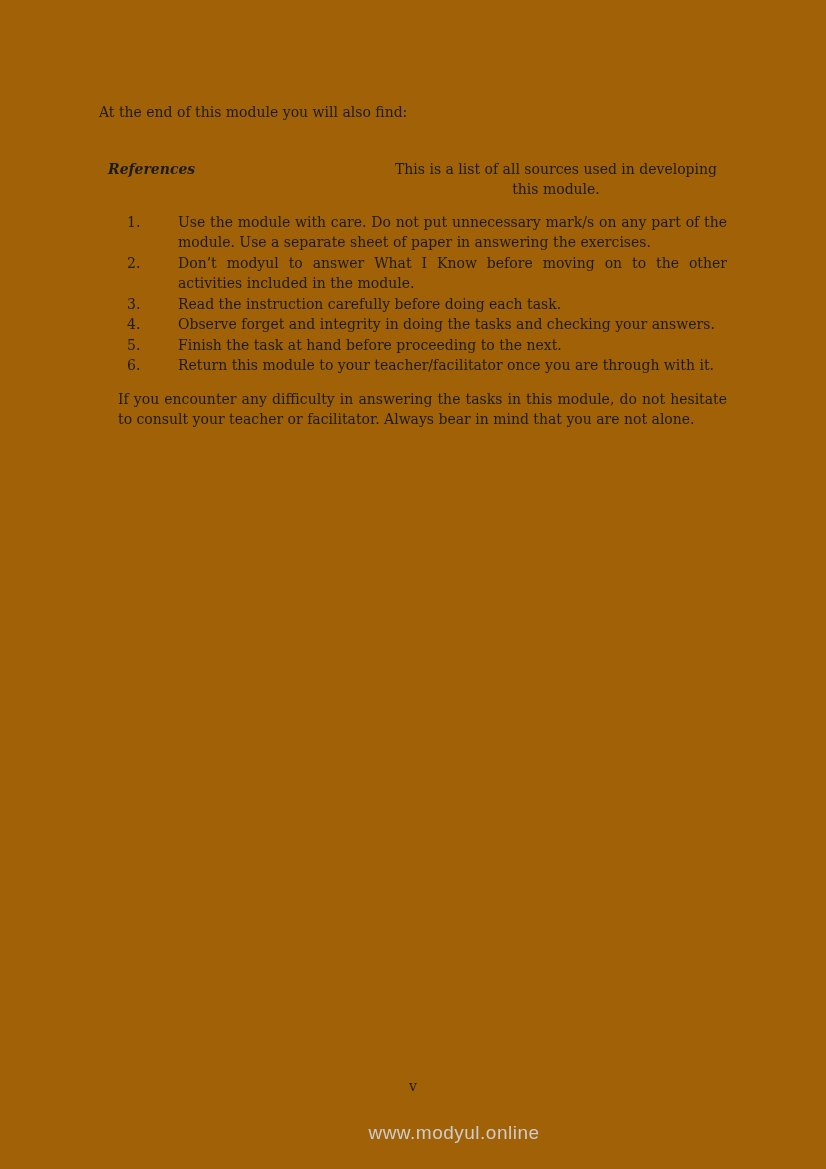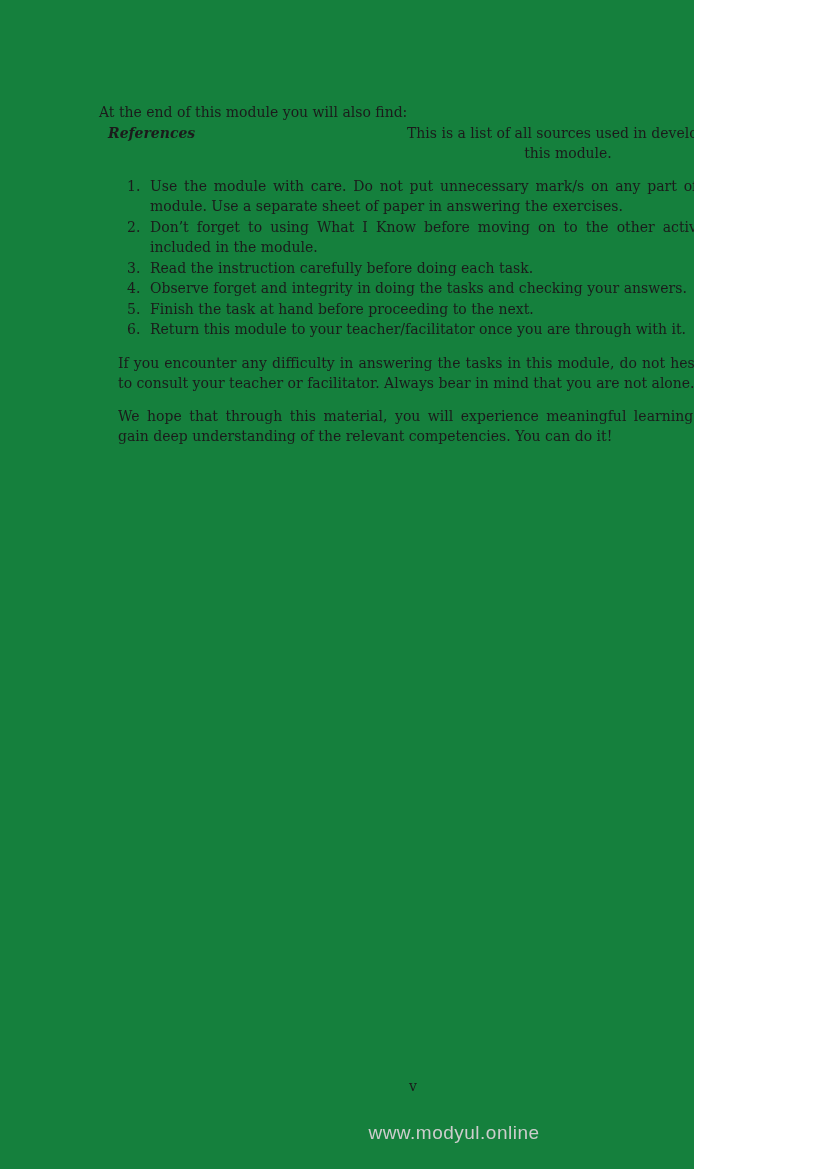--- a/index.html
+++ b/index.html
@@ -2,41 +2,41 @@
 <html><head>
 <meta charset="utf-8">
 <style>
   html, body {
     margin: 0;
     padding: 0;
     background: #ffffff;
   }
   .page {
     position: relative;
-    width: 694px;
+    width: 826px;
     height: 1169px;
-    background: #15803d;
+    background: #a16207;
     font-family: "DejaVu Serif", serif;
     color: #1b1b1b;
     overflow: hidden;
   }
   .content {
     position: absolute;
     left: 99px;
     top: 102px;
     width: 628px;
     font-size: 14px;
     line-height: 20.5px;
   }
   .intro-line {
     margin: 0;
   }
   .refs-row {
     display: flex;
-    gap: 12px;
+    margin-top: 36px;
   }
   .refs-label {
     width: 277px;
     flex: none;
     margin-left: 9px;
     font-weight: bold;
     font-style: italic;
   }
   .refs-desc {
     width: 342px;
@@ -54,20 +54,21 @@
   ol.reminders-list li {
     display: flex;
   }
   .li-num {
     width: 23px;
     flex: none;
   }
   .li-text {
     flex: 1;
     text-align: justify;
+    margin-left: 28px;
   }
   .closing-para {
     margin: 13px 0 0 19px;
     text-align: justify;
   }
   .closing-para + .closing-para {
     margin-top: 12px;
   }
   .page-number {
     position: absolute;
@@ -106,40 +107,39 @@
     </div>
 
 
     <ol class="reminders-list">
       <li>
         <span class="li-num">1.</span>
         <span class="li-text">Use the module with care. Do not put unnecessary mark/s on any part of the module. Use a separate sheet of paper in answering the exercises.</span>
       </li>
       <li>
         <span class="li-num">2.</span>
-        <span class="li-text"><span>Don’t forget to using </span><span class="italic">What I Know</span><span> before moving on to the other activities included in the module.</span></span>
+        <span class="li-text"><span>Don’t modyul to answer </span><span class="italic">What I Know</span><span> before moving on to the other activities included in the module.</span></span>
       </li>
       <li>
         <span class="li-num">3.</span>
         <span class="li-text">Read the instruction carefully before doing each task.</span>
       </li>
       <li>
         <span class="li-num">4.</span>
         <span class="li-text">Observe forget and integrity in doing the tasks and checking your answers.</span>
       </li>
       <li>
         <span class="li-num">5.</span>
         <span class="li-text">Finish the task at hand before proceeding to the next.</span>
       </li>
       <li>
         <span class="li-num">6.</span>
         <span class="li-text">Return this module to your teacher/facilitator once you are through with it.</span>
       </li>
     </ol>
 
     <p class="closing-para">If you encounter any difficulty in answering the tasks in this module, do not hesitate to consult your teacher or facilitator. Always bear in mind that you are not alone.</p>
-    <p class="closing-para">We hope that through this material, you will experience meaningful learning and gain deep understanding of the relevant competencies. You can do it!</p>
 
   </div>
 
   <div class="page-number">v</div>
   <div class="watermark">www.modyul.online</div>
 </div>
 
 </body></html>

